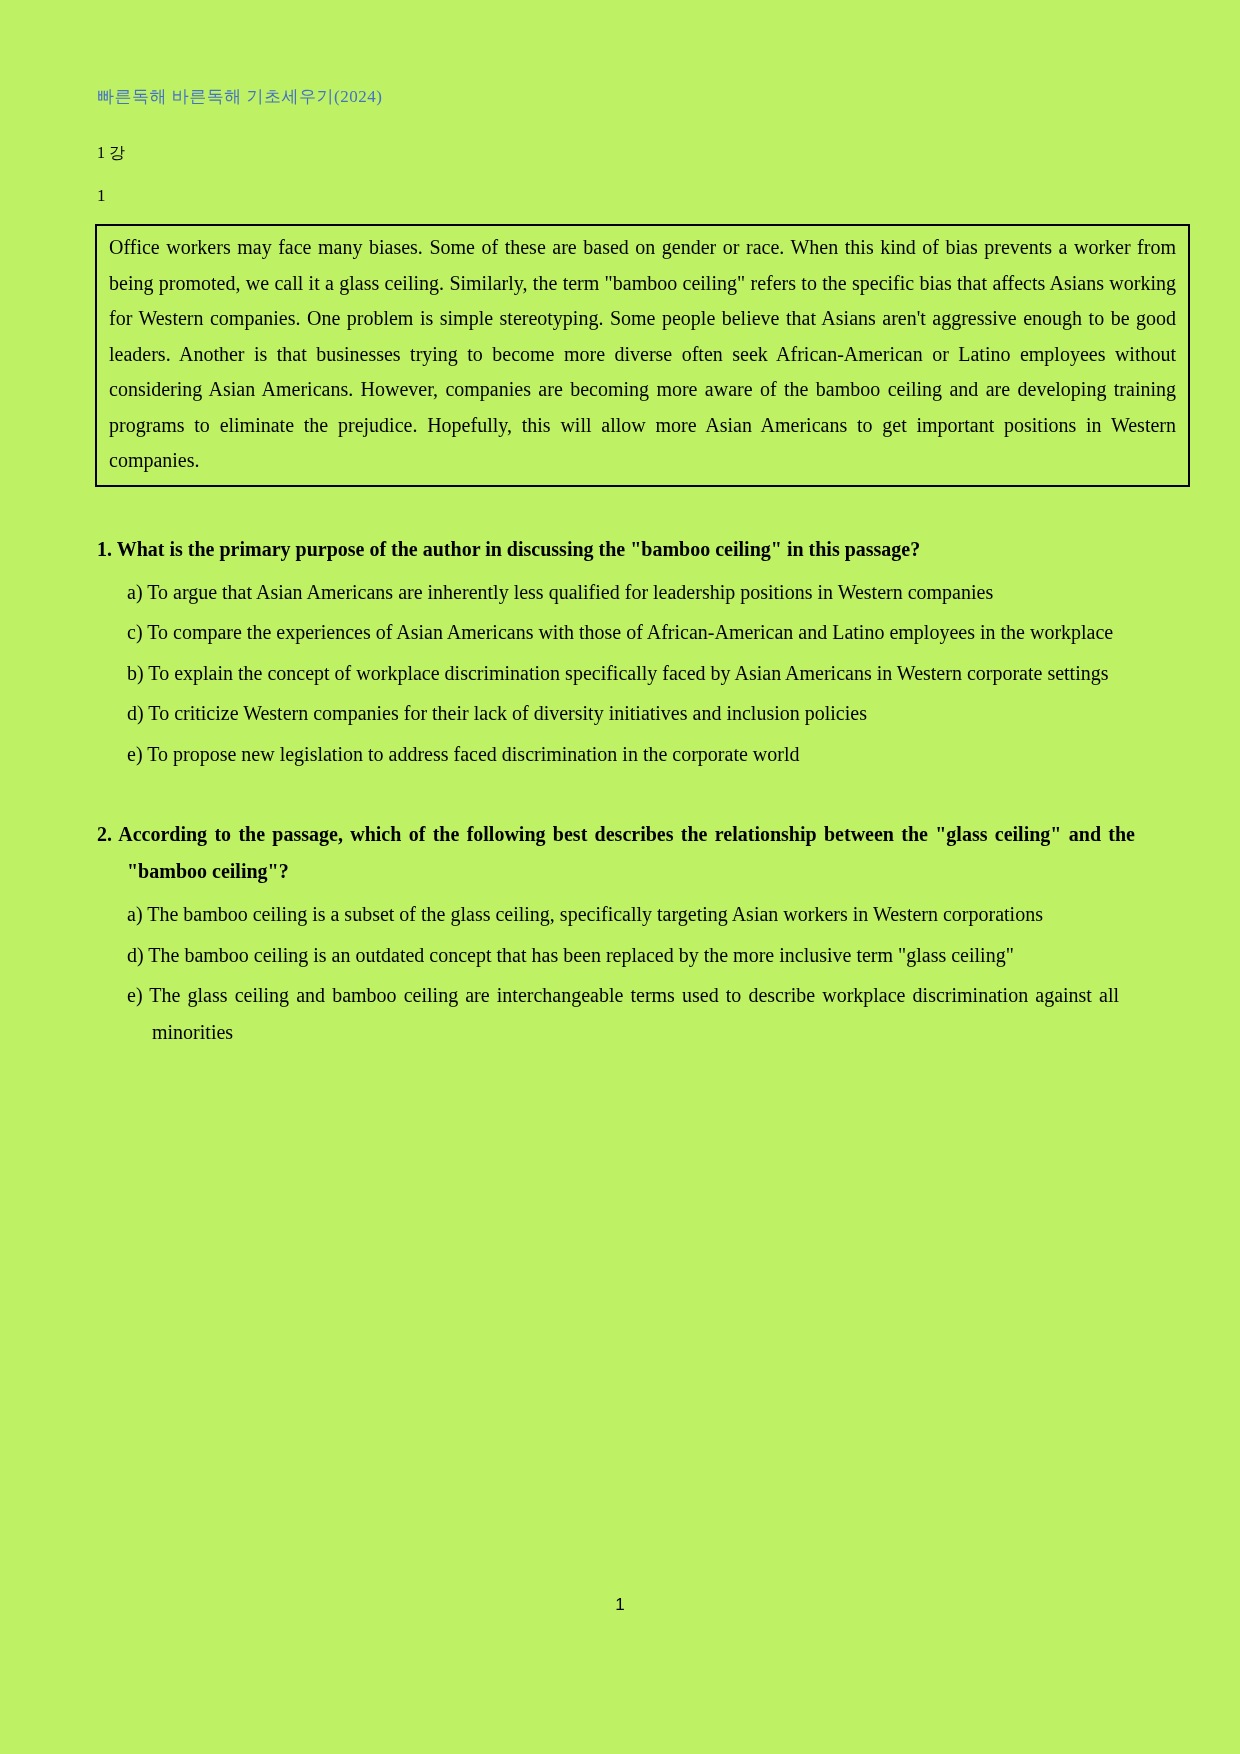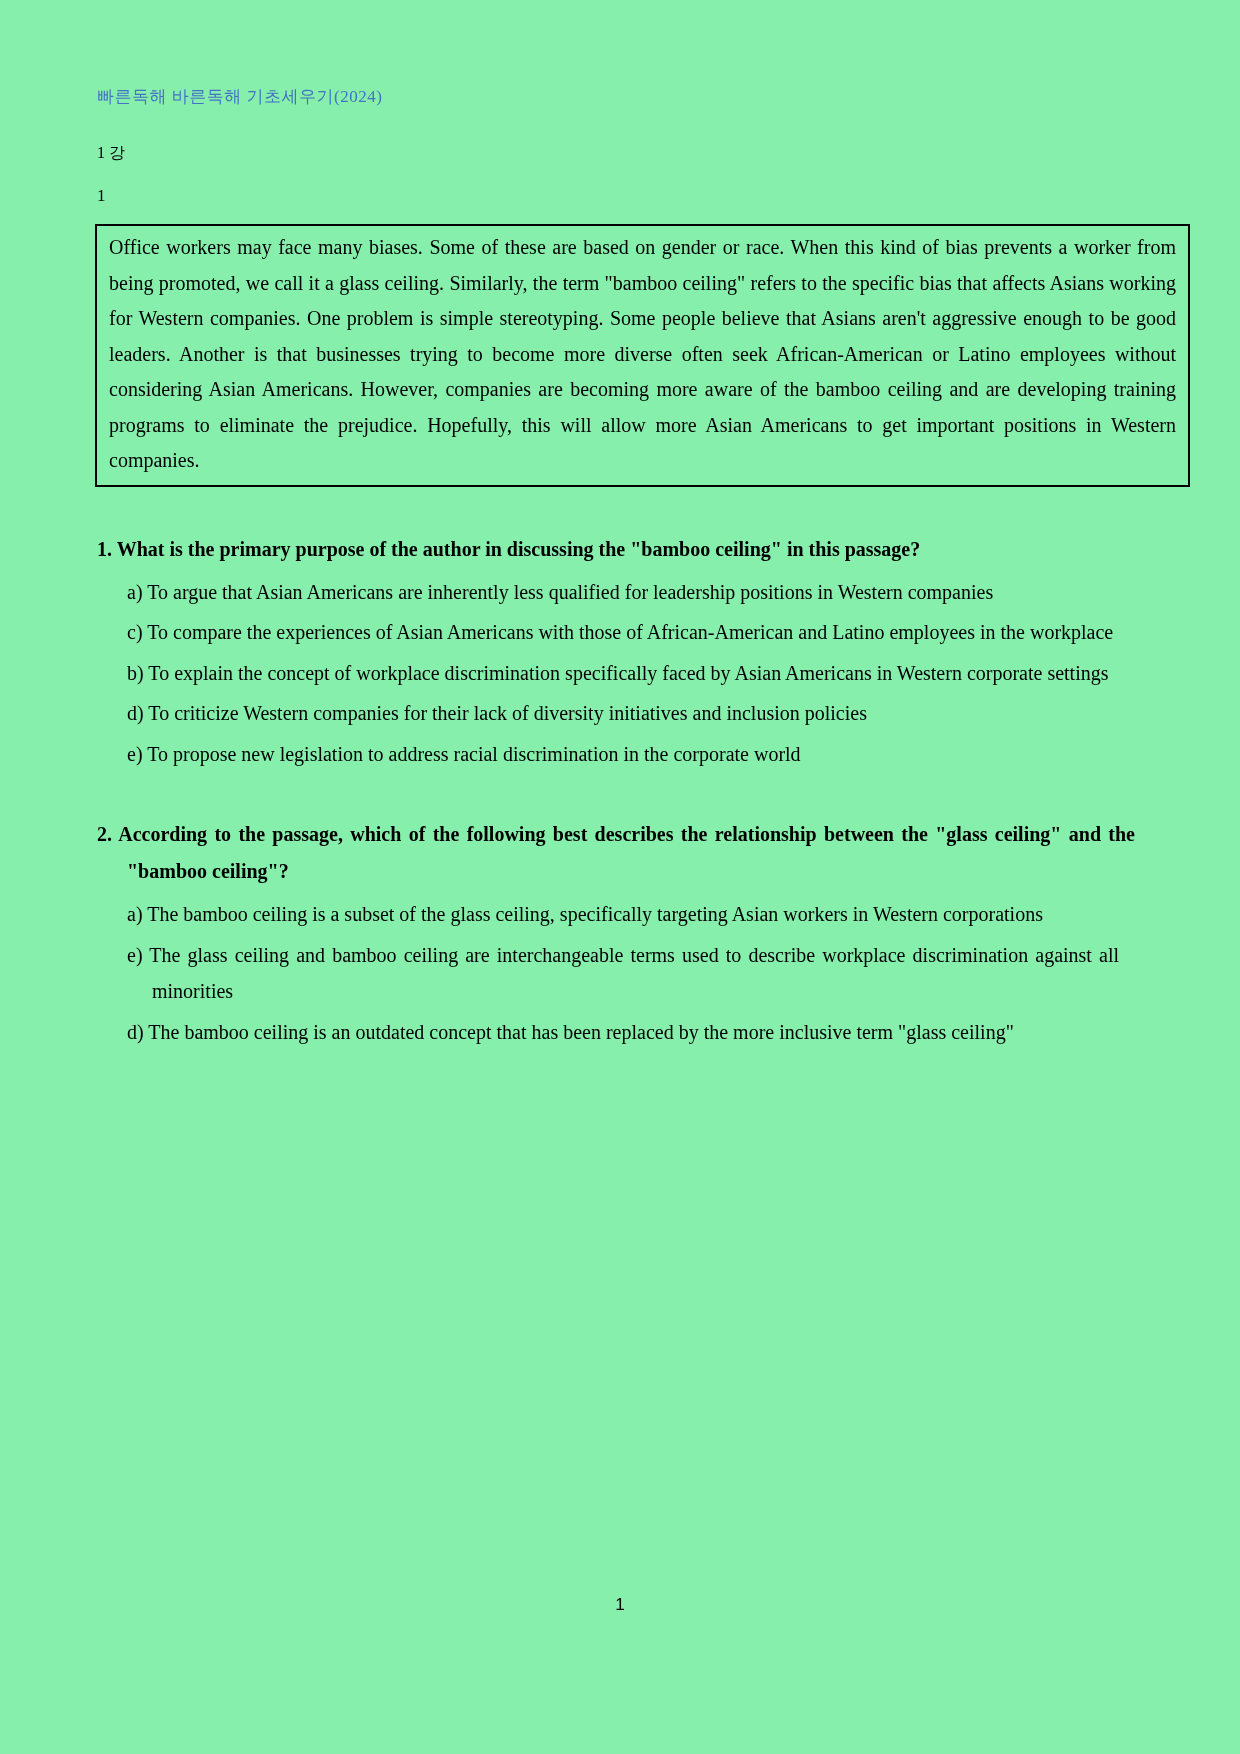--- a/index.html
+++ b/index.html
@@ -11,21 +11,21 @@
     width: 1240px;
     height: 1754px;
     position: relative;
     font-family: "Liberation Serif", "DejaVu Serif", serif;
     color: #000000;
     overflow: hidden;
   }
   .page {
     position: absolute;
     inset: 0;
-    background: #86efac;
+    background: #bef264;
   }
   .content {
     position: absolute;
     left: 97px;
     top: 0;
     width: 1038px;
   }
   .doc-header {
     margin-top: 86px;
     font-size: 17px;
@@ -107,29 +107,29 @@
       <p class="passage-text">Office workers may face many biases. Some of these are based on gender or race. When this kind of bias prevents a worker from being promoted, we call it a glass ceiling. Similarly, the term "bamboo ceiling" refers to the specific bias that affects Asians working for Western companies. One problem is simple stereotyping. Some people believe that Asians aren't aggressive enough to be good leaders. Another is that businesses trying to become more diverse often seek African-American or Latino employees without considering Asian Americans. However, companies are becoming more aware of the bamboo ceiling and are developing training programs to eliminate the prejudice. Hopefully, this will allow more Asian Americans to get important positions in Western companies.</p>
     </div>
 
     <section class="question">
       <p class="stem"><span>1.</span> <span>What is the primary purpose of the author in discussing the "bamboo ceiling" in this passage?</span></p>
       <div class="options">
         <p class="option"><span>a)</span> <span>To argue that Asian Americans are inherently less qualified for leadership positions in Western companies</span></p>
         <p class="option"><span>c)</span> <span>To compare the experiences of Asian Americans with those of African-American and Latino employees in the workplace</span></p>
         <p class="option"><span>b)</span> <span>To explain the concept of workplace discrimination specifically faced by Asian Americans in Western corporate settings</span></p>
         <p class="option"><span>d)</span> <span>To criticize Western companies for their lack of diversity initiatives and inclusion policies</span></p>
-        <p class="option"><span>e)</span> <span>To propose new legislation to address racial discrimination in the corporate world</span></p>
+        <p class="option"><span>e)</span> <span>To propose new legislation to address faced discrimination in the corporate world</span></p>
       </div>
     </section>
 
     <section class="question">
       <p class="stem"><span>2.</span> <span>According to the passage, which of the following best describes the relationship between the "glass ceiling" and the "bamboo ceiling"?</span></p>
       <div class="options">
         <p class="option"><span>a)</span> <span>The bamboo ceiling is a subset of the glass ceiling, specifically targeting Asian workers in Western corporations</span></p>
+        <p class="option"><span>d)</span> <span>The bamboo ceiling is an outdated concept that has been replaced by the more inclusive term "glass ceiling"</span></p>
         <p class="option"><span>e)</span> <span>The glass ceiling and bamboo ceiling are interchangeable terms used to describe workplace discrimination against all minorities</span></p>
-        <p class="option"><span>d)</span> <span>The bamboo ceiling is an outdated concept that has been replaced by the more inclusive term "glass ceiling"</span></p>
       </div>
     </section>
 
   </div>
 
   <div class="footer-page-number">1</div>
 </div>
 
 </body></html>

